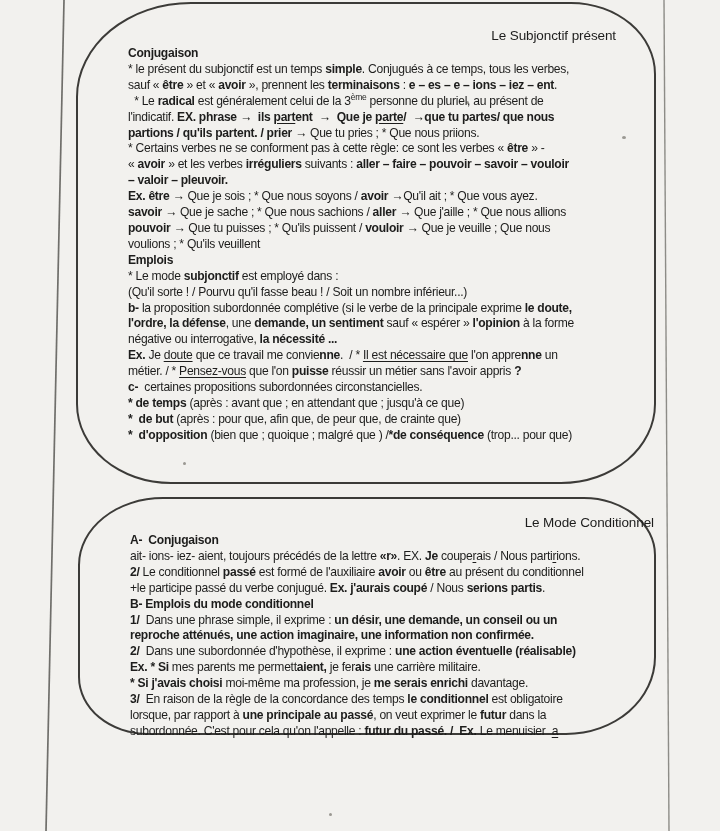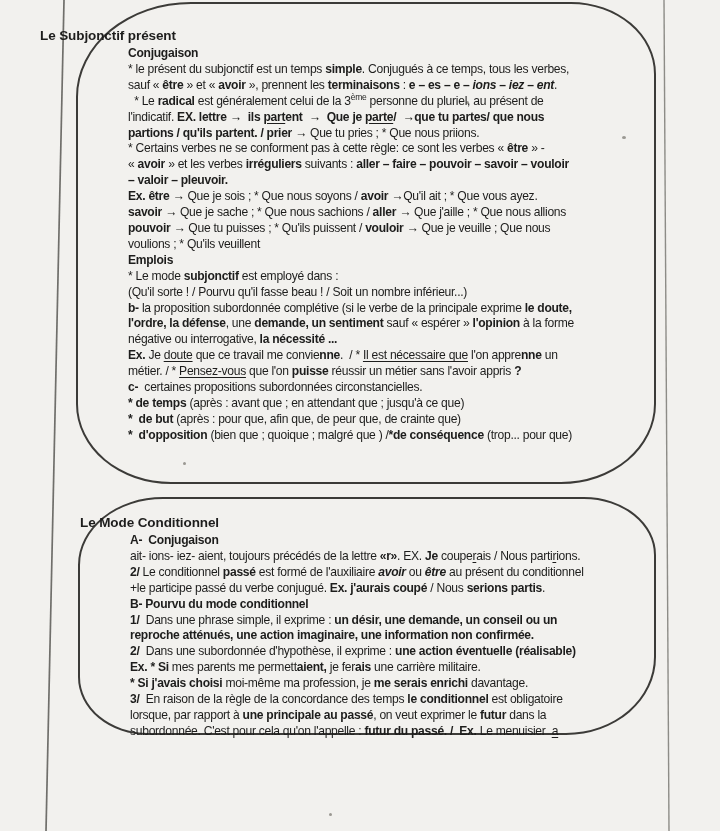--- a/index.html
+++ b/index.html
@@ -17,32 +17,32 @@
   }
   #box-subjonctif{
     left:76px;top:2px;width:580px;height:482px;
     border-radius:115px 85px 95px 95px / 95px 72px 80px 80px;
   }
   #box-conditionnel{
     left:78px;top:497px;width:578px;height:238px;
     border-radius:85px 72px 90px 70px / 68px 58px 78px 58px;
   }
   .box-title{
-    text-align:left;font-weight:bold;font-size:13.5px;
+    text-align:right;font-weight:normal;font-size:13.5px;
     letter-spacing:-0.1px;line-height:16px;
   }
   #box-subjonctif .box-title{padding-top:24px;transform:translateX(-38px)}
   #box-conditionnel .box-title{padding-top:16px}
   .box-body{
     padding:2px 22px 0 22px;
     font-size:12.1px;line-height:15.9px;letter-spacing:-0.28px;margin-left:28px;
   }
   .line{white-space:pre}
   .b{font-weight:bold}
-  .i{font-style:italic}
+  .i{}
   .u{text-decoration:underline;text-underline-offset:2px}
   sup{font-size:8.5px;line-height:0;vertical-align:super}
   .speckle{position:absolute;background:#9a9892;border-radius:50%}
 </style>
 </head>
 <body>
 
 <svg class="page-edge" width="720" height="831" viewBox="0 0 720 831">
   <line x1="64" y1="0" x2="46" y2="831" stroke="#706f6b" stroke-width="1.7"></line>
   <line x1="664" y1="0" x2="669" y2="831" stroke="#8d8c87" stroke-width="1.4"></line>
@@ -53,21 +53,21 @@
 <div class="speckle" style="left:183px;top:462px;width:3px;height:3px"></div>
 <div class="speckle" style="left:329px;top:813px;width:3px;height:3px"></div>
 
 <div id="box-subjonctif" class="lesson-box">
   <div class="box-title">Le Subjonctif présent</div>
   <div class="box-body">
       <div class="line"><span class="b">Conjugaison</span></div>
       <div class="line"><span>* le présent du subjonctif est un temps </span><span class="b">simple</span><span>. Conjugués à ce temps, tous les verbes,</span></div>
       <div class="line"><span>sauf « </span><span class="b">être</span><span> » et « </span><span class="b">avoir</span><span> », prennent les </span><span class="b">terminaisons</span><span> : </span><span class="b">e – es – e – </span><span class="b i">ions</span><span class="b"> – </span><span class="b i">iez</span><span class="b"> – </span><span class="b i">ent</span><span>.</span></div>
       <div class="line"><span>  * Le </span><span class="b">radical</span><span> est généralement celui de la 3</span><sup>ème</sup><span> personne du pluriel, au présent de</span></div>
-      <div class="line"><span>l'indicatif. </span><span class="b">EX. lettre →  ils </span><span class="b u">part</span><span class="b">ent  →  Que je </span><span class="b u">parte</span><span class="b">/  →que tu partes/ que nous</span></div>
+      <div class="line"><span>l'indicatif. </span><span class="b">EX. phrase →  ils </span><span class="b u">part</span><span class="b">ent  →  Que je </span><span class="b u">parte</span><span class="b">/  →que tu partes/ que nous</span></div>
       <div class="line"><span class="b">partions / qu'ils partent. / prier → </span><span>Que tu pries ; * Que nous priions.</span></div>
       <div class="line"><span>* Certains verbes ne se conforment pas à cette règle: ce sont les verbes « </span><span class="b">être</span><span> » -</span></div>
       <div class="line"><span>« </span><span class="b">avoir</span><span> » et les verbes </span><span class="b">irréguliers</span><span> suivants : </span><span class="b">aller – faire – pouvoir – savoir – vouloir</span></div>
       <div class="line"><span class="b">– valoir – pleuvoir.</span></div>
       <div class="line"><span class="b">Ex. être → </span><span>Que je sois ; * Que nous soyons / </span><span class="b">avoir</span><span> →Qu'il ait ; * Que vous ayez.</span></div>
       <div class="line"><span class="b">savoir → </span><span>Que je sache ; * Que nous sachions / </span><span class="b">aller</span><span> → Que j'aille ; * Que nous allions</span></div>
       <div class="line"><span class="b">pouvoir → </span><span>Que tu puisses ; * Qu'ils puissent / </span><span class="b">vouloir</span><span> → Que je veuille ; Que nous</span></div>
       <div class="line"><span>voulions ; * Qu'ils veuillent</span></div>
       <div class="line"><span class="b">Emplois</span></div>
       <div class="line"><span>* Le mode </span><span class="b">subjonctif</span><span> est employé dans :</span></div>
@@ -84,21 +84,21 @@
     </div>
 </div>
 
 <div id="box-conditionnel" class="lesson-box">
   <div class="box-title">Le Mode Conditionnel</div>
   <div class="box-body">
       <div class="line"><span class="b">A-  Conjugaison</span></div>
       <div class="line"><span>ait- ions- iez- aient, toujours précédés de la lettre </span><span class="b">«r»</span><span>. EX. </span><span class="b">Je</span><span> coupe</span><span class="u">r</span><span>ais / Nous parti</span><span class="u">r</span><span>ions.</span></div>
       <div class="line"><span class="b">2/</span><span> Le conditionnel </span><span class="b">passé</span><span> est formé de l'auxiliaire </span><span class="b i">avoir</span><span> ou </span><span class="b i">être</span><span> au présent du conditionnel</span></div>
       <div class="line"><span>+le participe passé du verbe conjugué. </span><span class="b">Ex. j'aurais coupé</span><span> / Nous </span><span class="b">serions partis</span><span>.</span></div>
-      <div class="line"><span class="b">B- Pourvu du mode conditionnel</span></div>
+      <div class="line"><span class="b">B- Emplois du mode conditionnel</span></div>
       <div class="line"><span class="b">1/</span><span>  Dans une phrase simple, il exprime : </span><span class="b">un désir, une demande, un conseil ou un</span></div>
       <div class="line"><span class="b">reproche atténués, une action imaginaire, une information non confirmée.</span></div>
       <div class="line"><span class="b">2/</span><span>  Dans une subordonnée d'hypothèse, il exprime : </span><span class="b">une action éventuelle (réalisable)</span></div>
       <div class="line"><span class="b">Ex. * Si</span><span> mes parents me permett</span><span class="b">aient,</span><span> je fer</span><span class="b">ais</span><span> une carrière militaire.</span></div>
       <div class="line"><span class="b">* Si j'avais choisi</span><span> moi-même ma profession, je </span><span class="b">me serais enrichi</span><span> davantage.</span></div>
       <div class="line"><span class="b">3/</span><span>  En raison de la règle de la concordance des temps </span><span class="b">le conditionnel</span><span> est obligatoire</span></div>
       <div class="line"><span>lorsque, par rapport à </span><span class="b">une principale au passé</span><span>, on veut exprimer le </span><span class="b">futur</span><span> dans la</span></div>
       <div class="line"><span>subordonnée. C'est pour cela qu'on l'appelle : </span><span class="b">futur du passé. /</span><span>  </span><span class="b">Ex.</span><span> Le menuisier  </span><span class="u">a</span></div>
     </div>
 </div>

